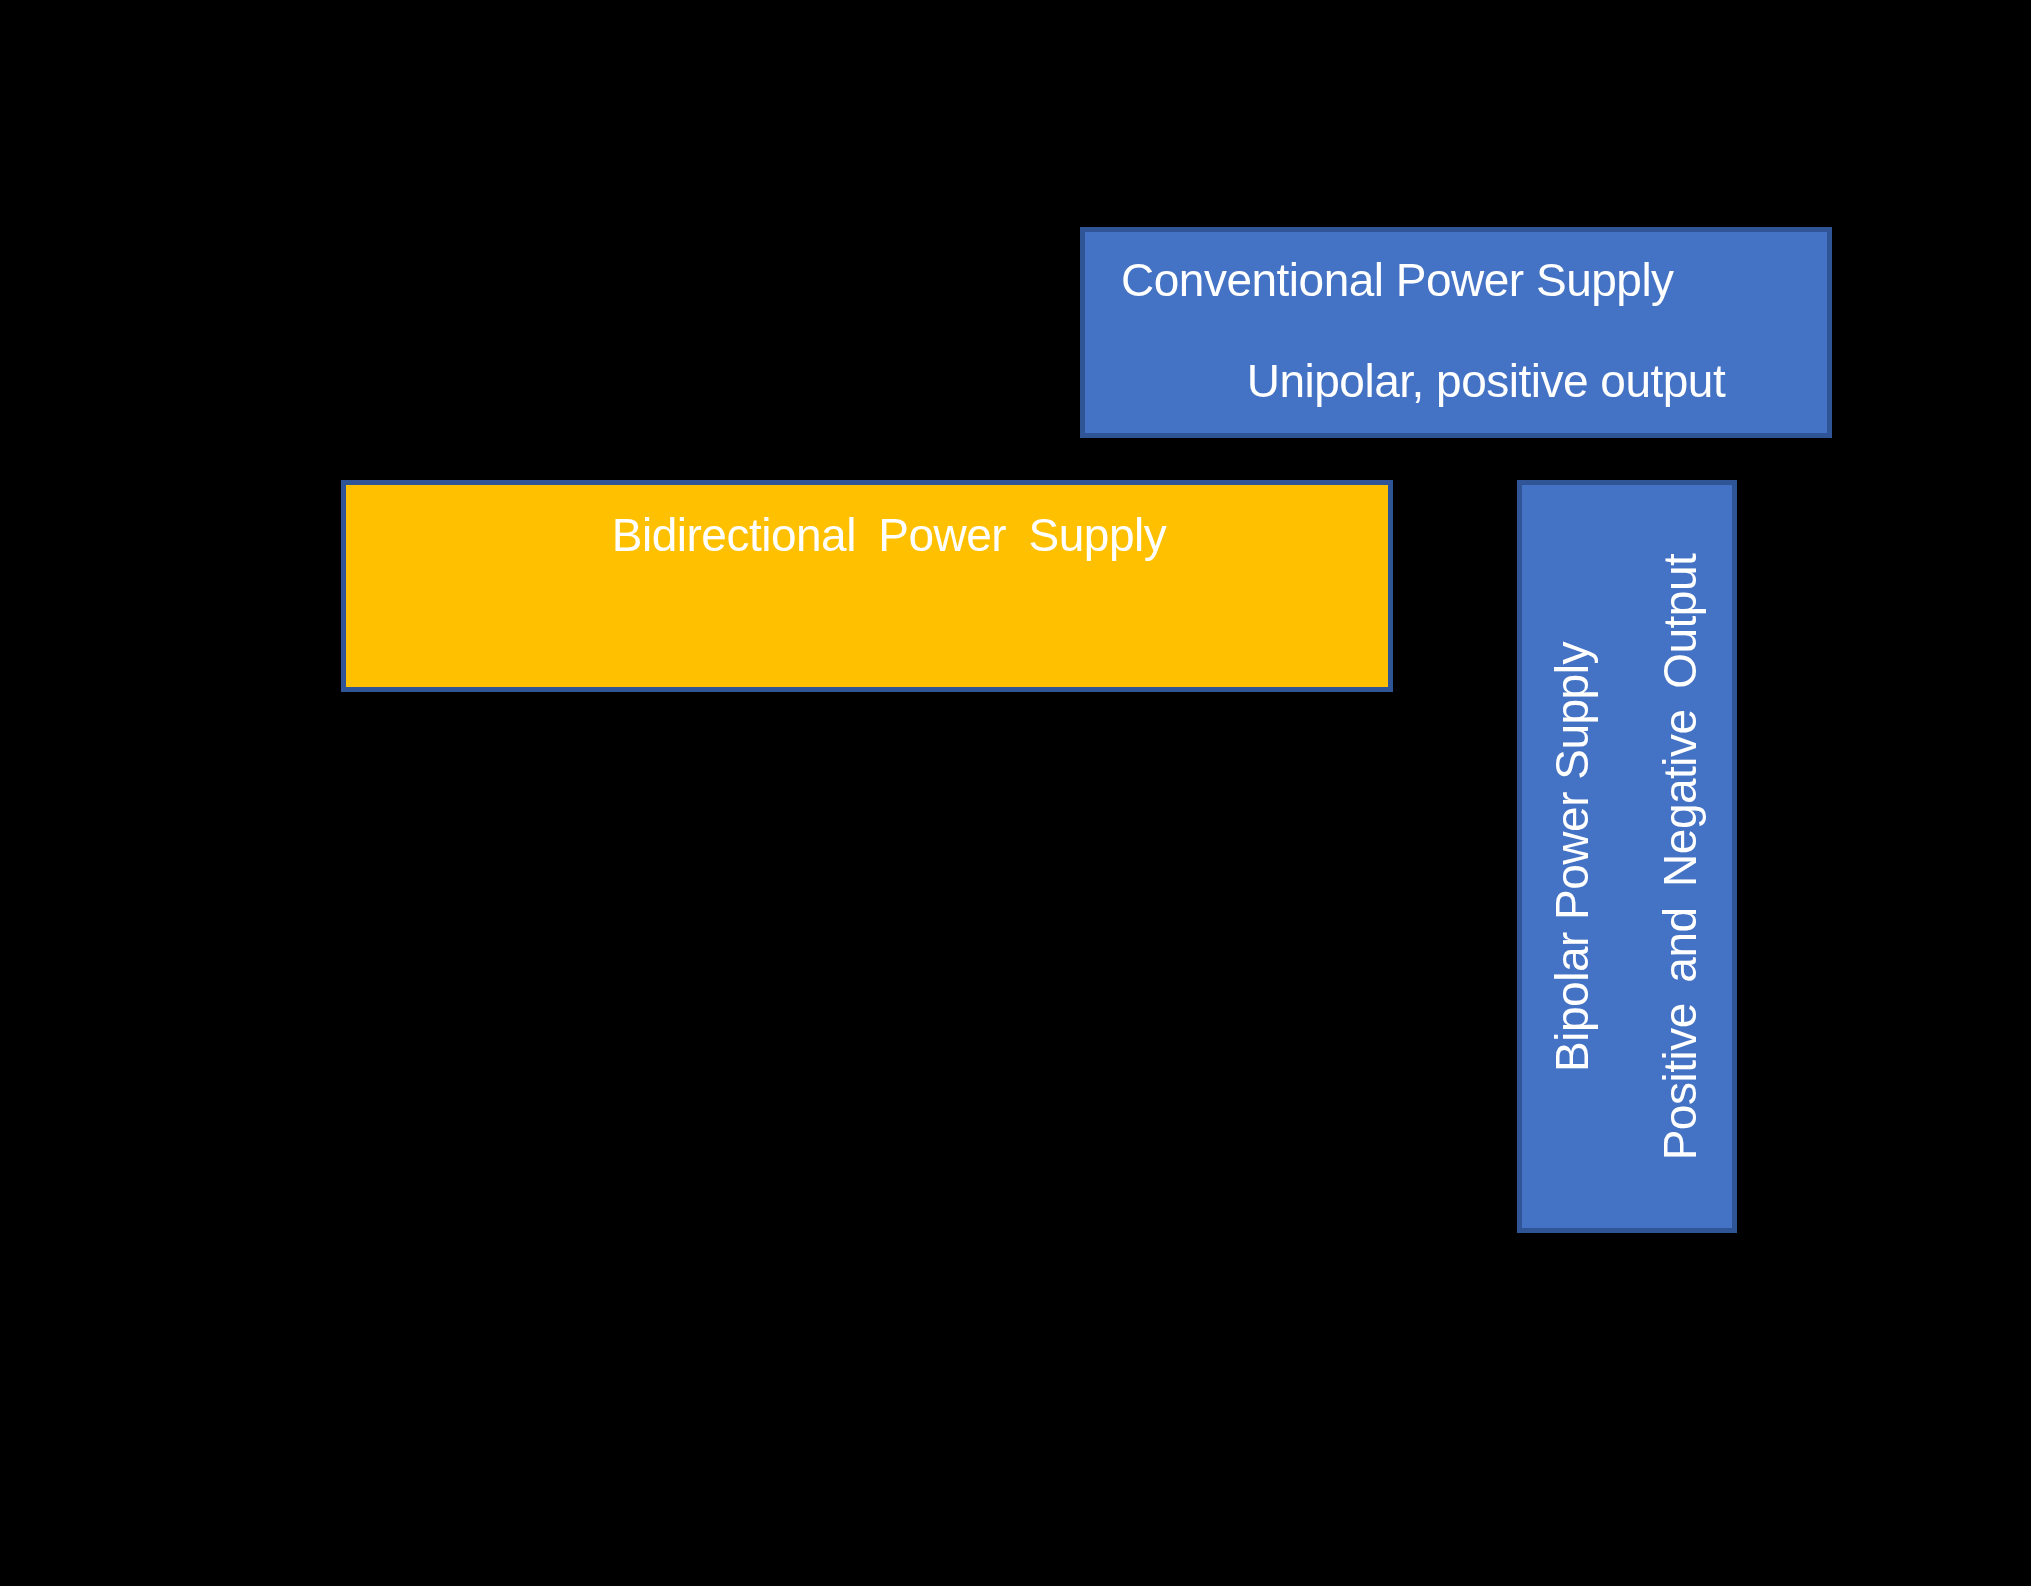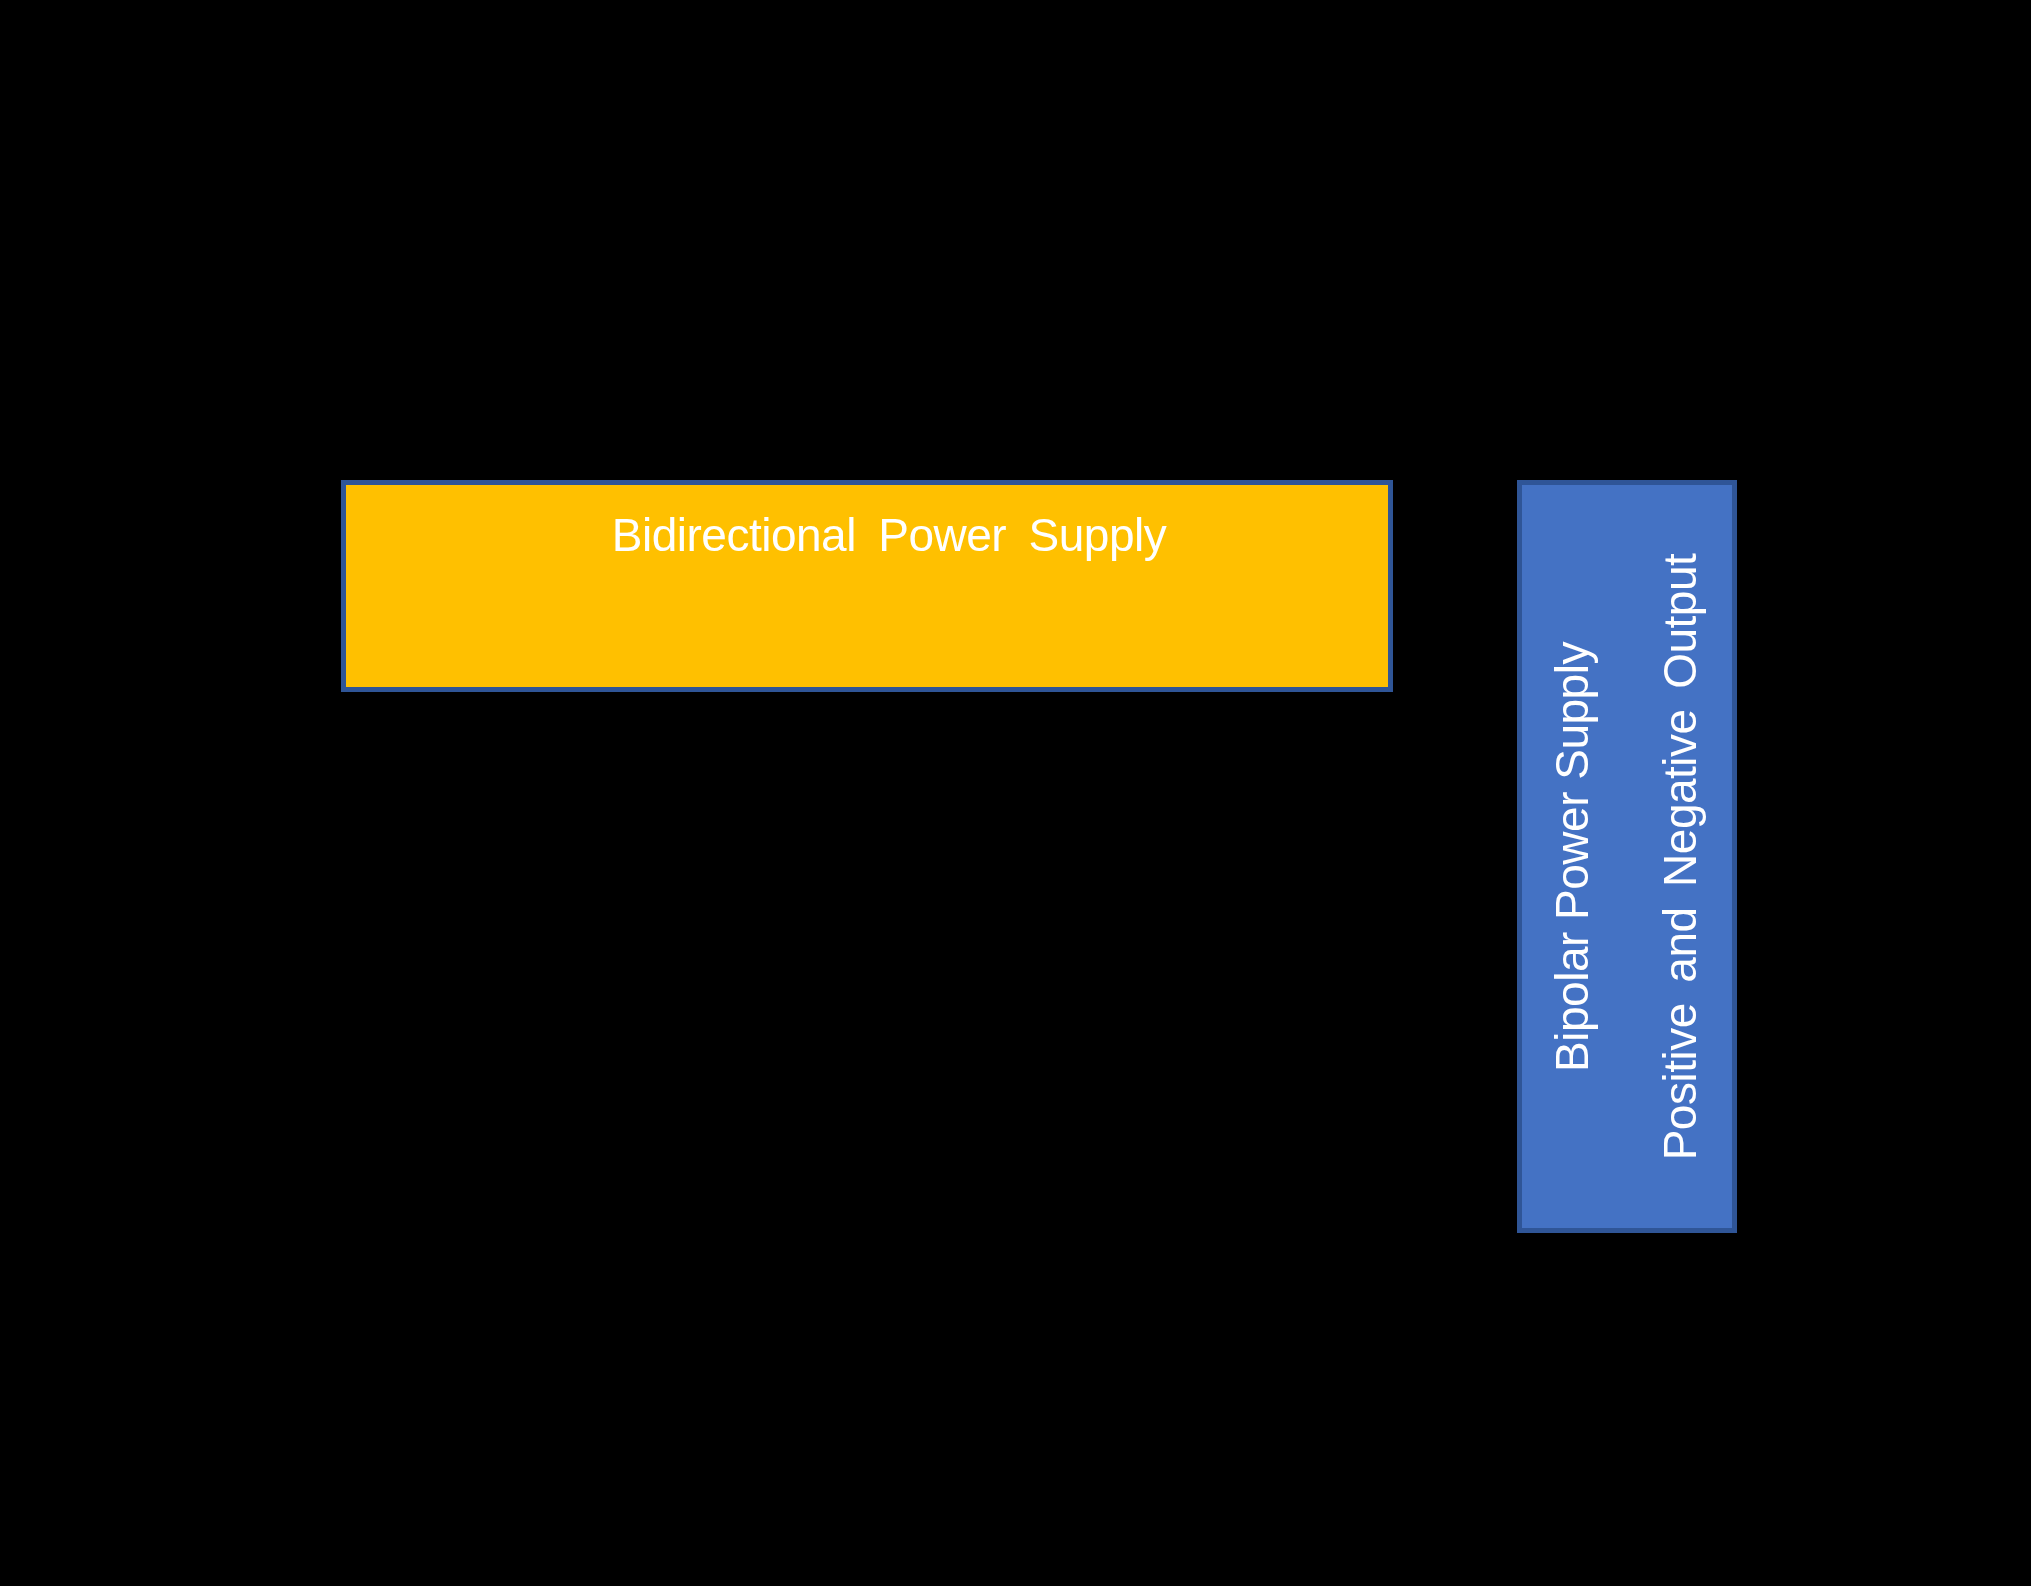--- a/index.html
+++ b/index.html
@@ -93,20 +93,24 @@
   }
   .vtext-wrap .line2 {
     word-spacing: 0.18em;
   }
 </style>
 </head>
 <body>
 
 <div class="stage">
 
+  <div class="box box-conventional">
+    <div class="line line1">Conventional Power Supply</div>
+    <div class="line line2">Unipolar, positive output</div>
+  </div>
 
   <div class="box box-bidirectional">
     <div class="line line1">Bidirectional Power Supply</div>
   </div>
 
   <div class="box box-bipolar">
     <div class="vtext-wrap">
       <div class="line line1">Bipolar Power Supply</div>
       <div class="line line2">Positive and Negative Output</div>
     </div>

